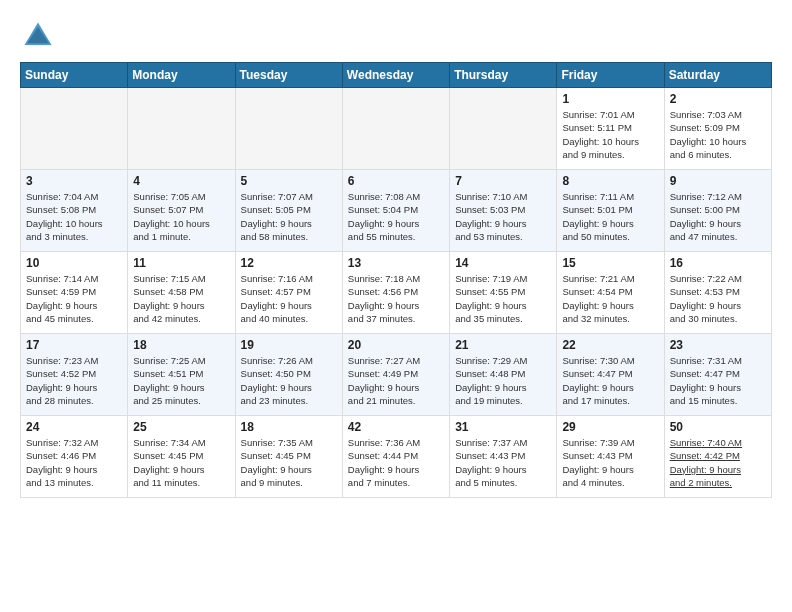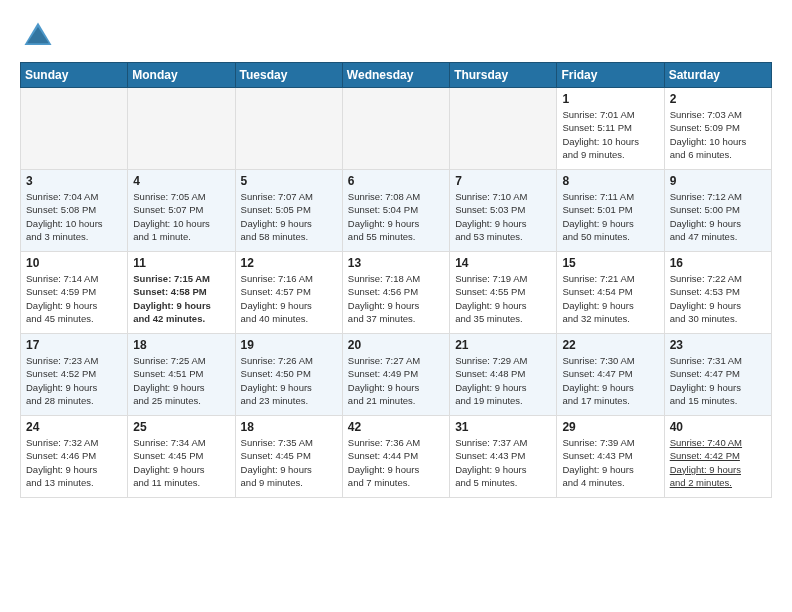--- a/index.html
+++ b/index.html
@@ -204,21 +204,21 @@
         <tr>
           <td>
             <span class="day-number">10</span>
             <div class="day-info" style="white-space: pre-line;">Sunrise: 7:14 AM
 Sunset: 4:59 PM
 Daylight: 9 hours
 and 45 minutes.</div>
           </td>
           <td>
             <span class="day-number">11</span>
-            <div class="day-info" style="white-space: pre-line; font-weight: bold;">Sunrise: 7:15 AM
+            <div class="day-info" style="white-space: pre-line;">Sunrise: 7:15 AM
 Sunset: 4:58 PM
 Daylight: 9 hours
 and 42 minutes.</div>
           </td>
           <td>
             <span class="day-number">12</span>
             <div class="day-info" style="white-space: pre-line;">Sunrise: 7:16 AM
 Sunset: 4:57 PM
 Daylight: 9 hours
 and 40 minutes.</div>
@@ -340,21 +340,21 @@
 and 5 minutes.</div>
           </td>
           <td>
             <span class="day-number">29</span>
             <div class="day-info" style="white-space: pre-line;">Sunrise: 7:39 AM
 Sunset: 4:43 PM
 Daylight: 9 hours
 and 4 minutes.</div>
           </td>
           <td>
-            <span class="day-number">40</span>
+            <span class="day-number">50</span>
             <div class="day-info" style="white-space: pre-line; text-decoration: underline;">Sunrise: 7:40 AM
 Sunset: 4:42 PM
 Daylight: 9 hours
 and 2 minutes.</div>
           </td>
         </tr>
       </tbody>
   </table>
 </div>
 

